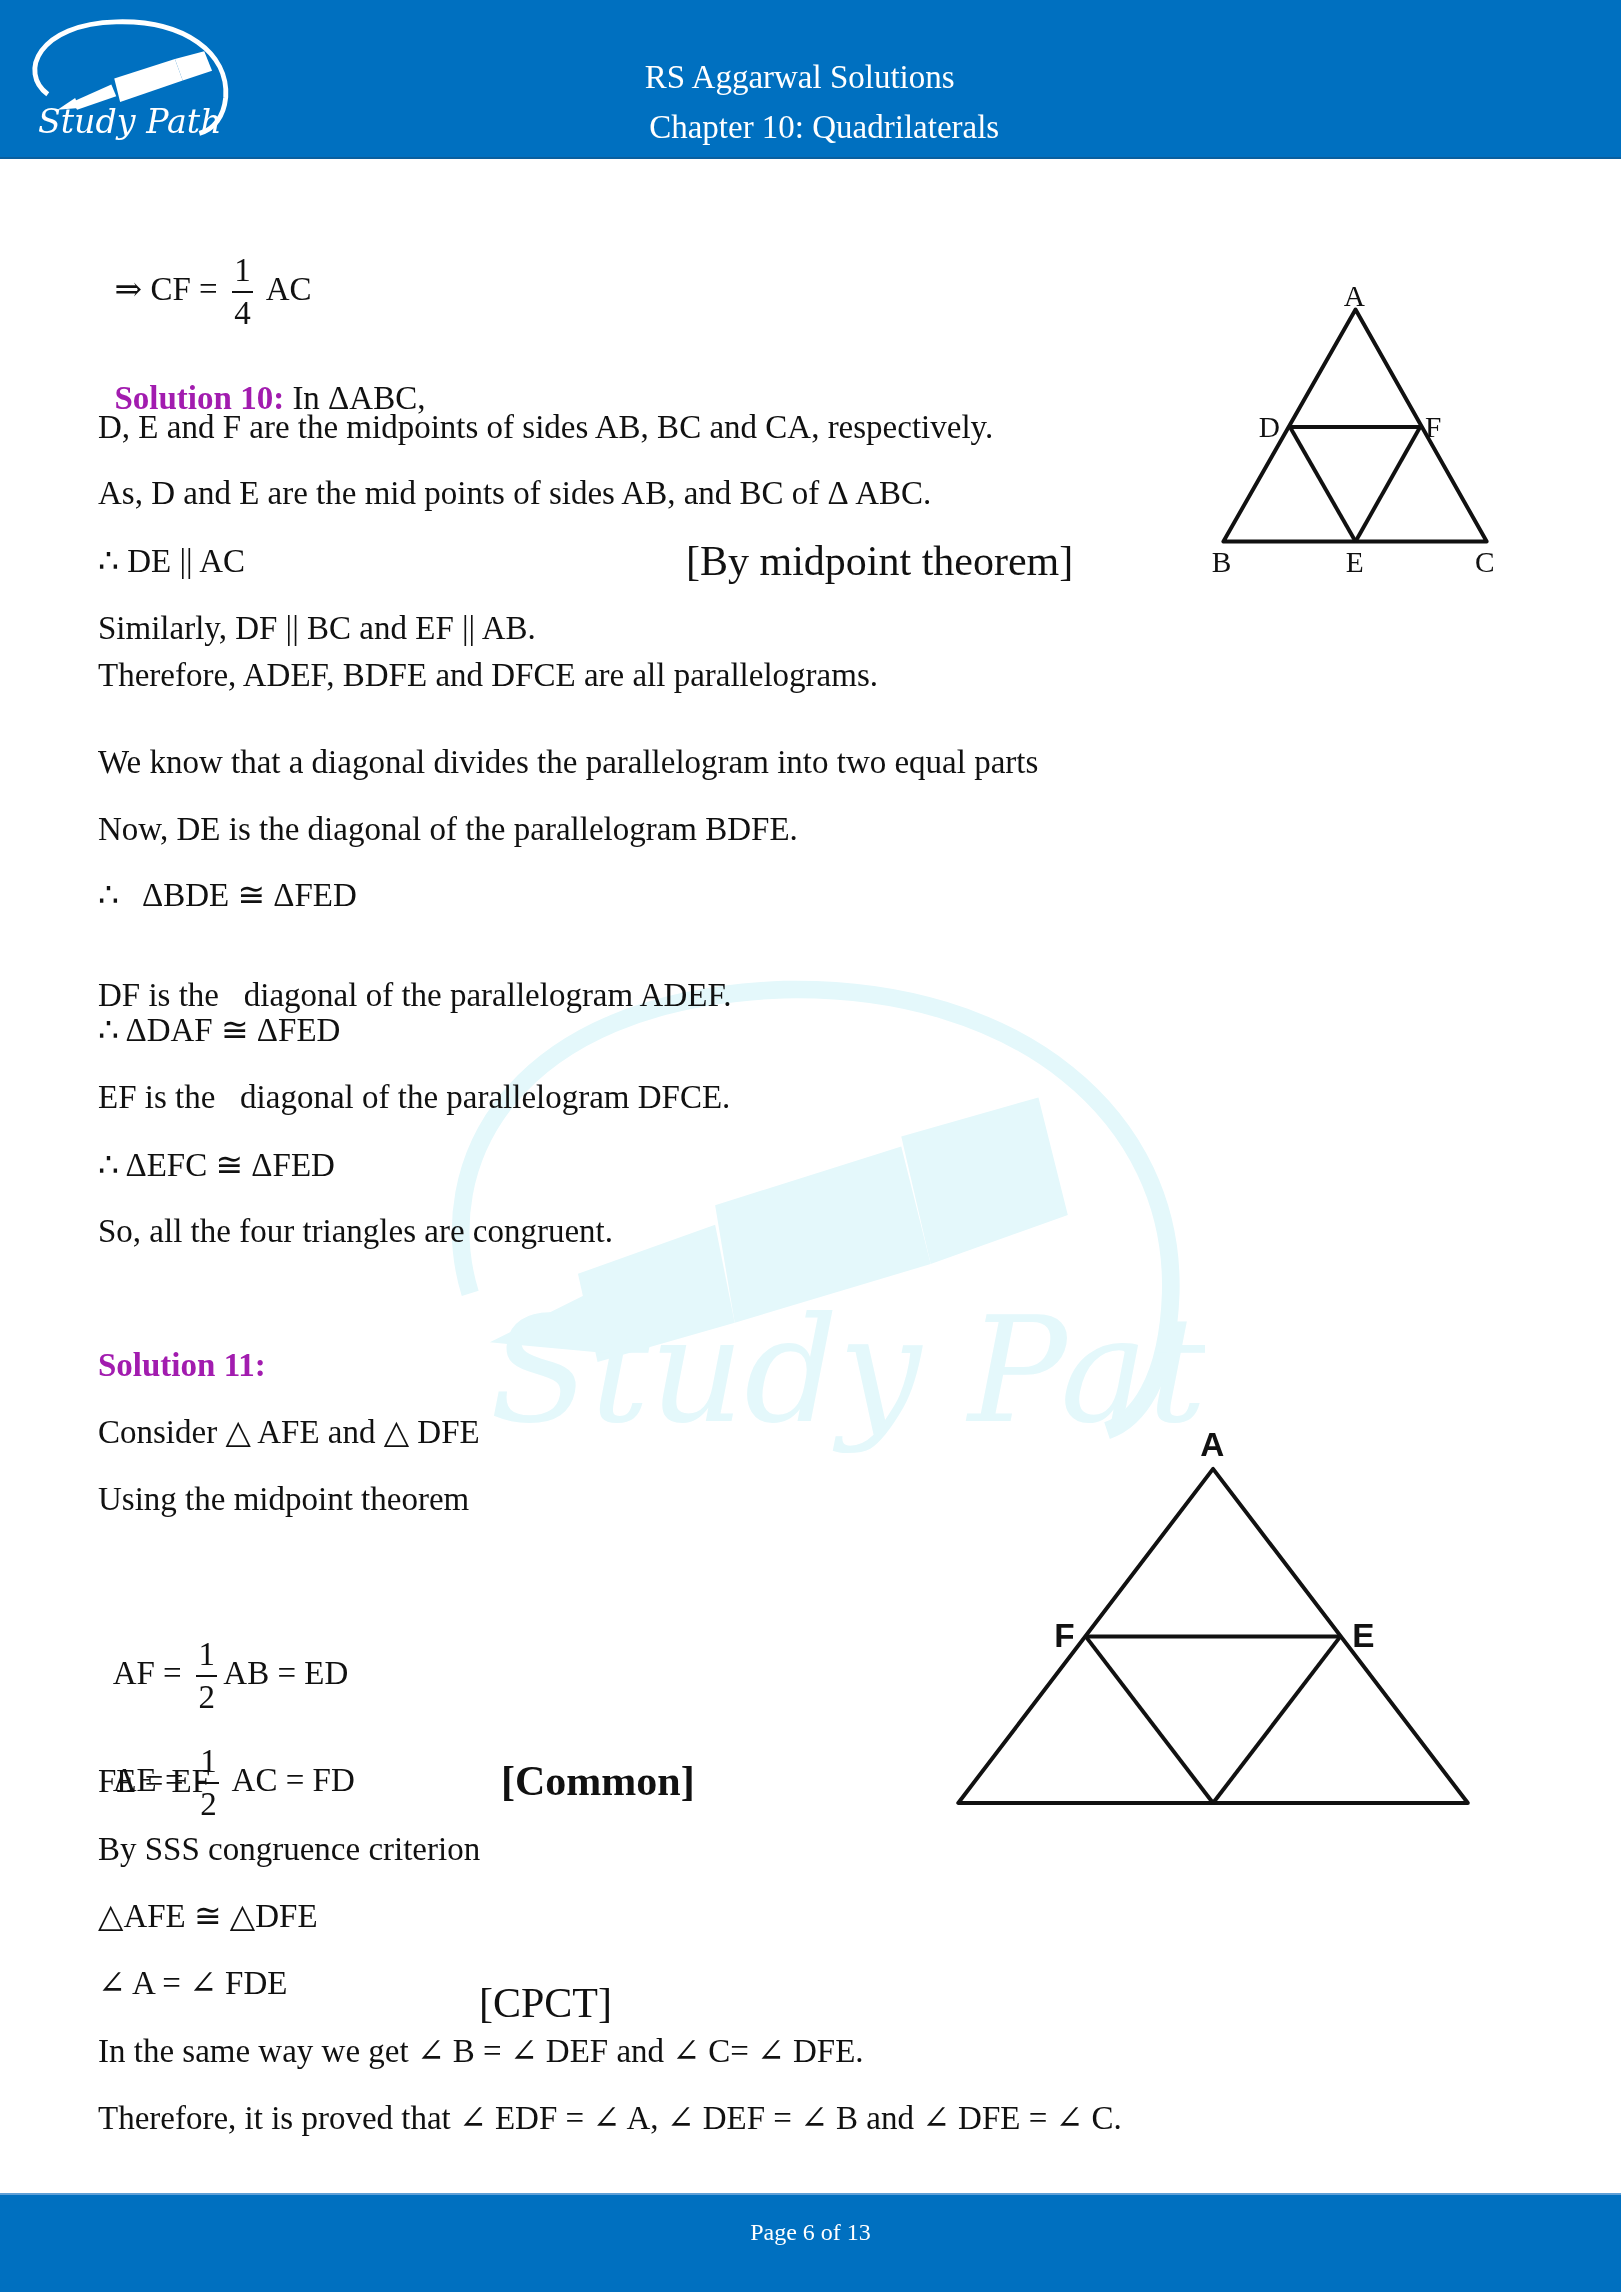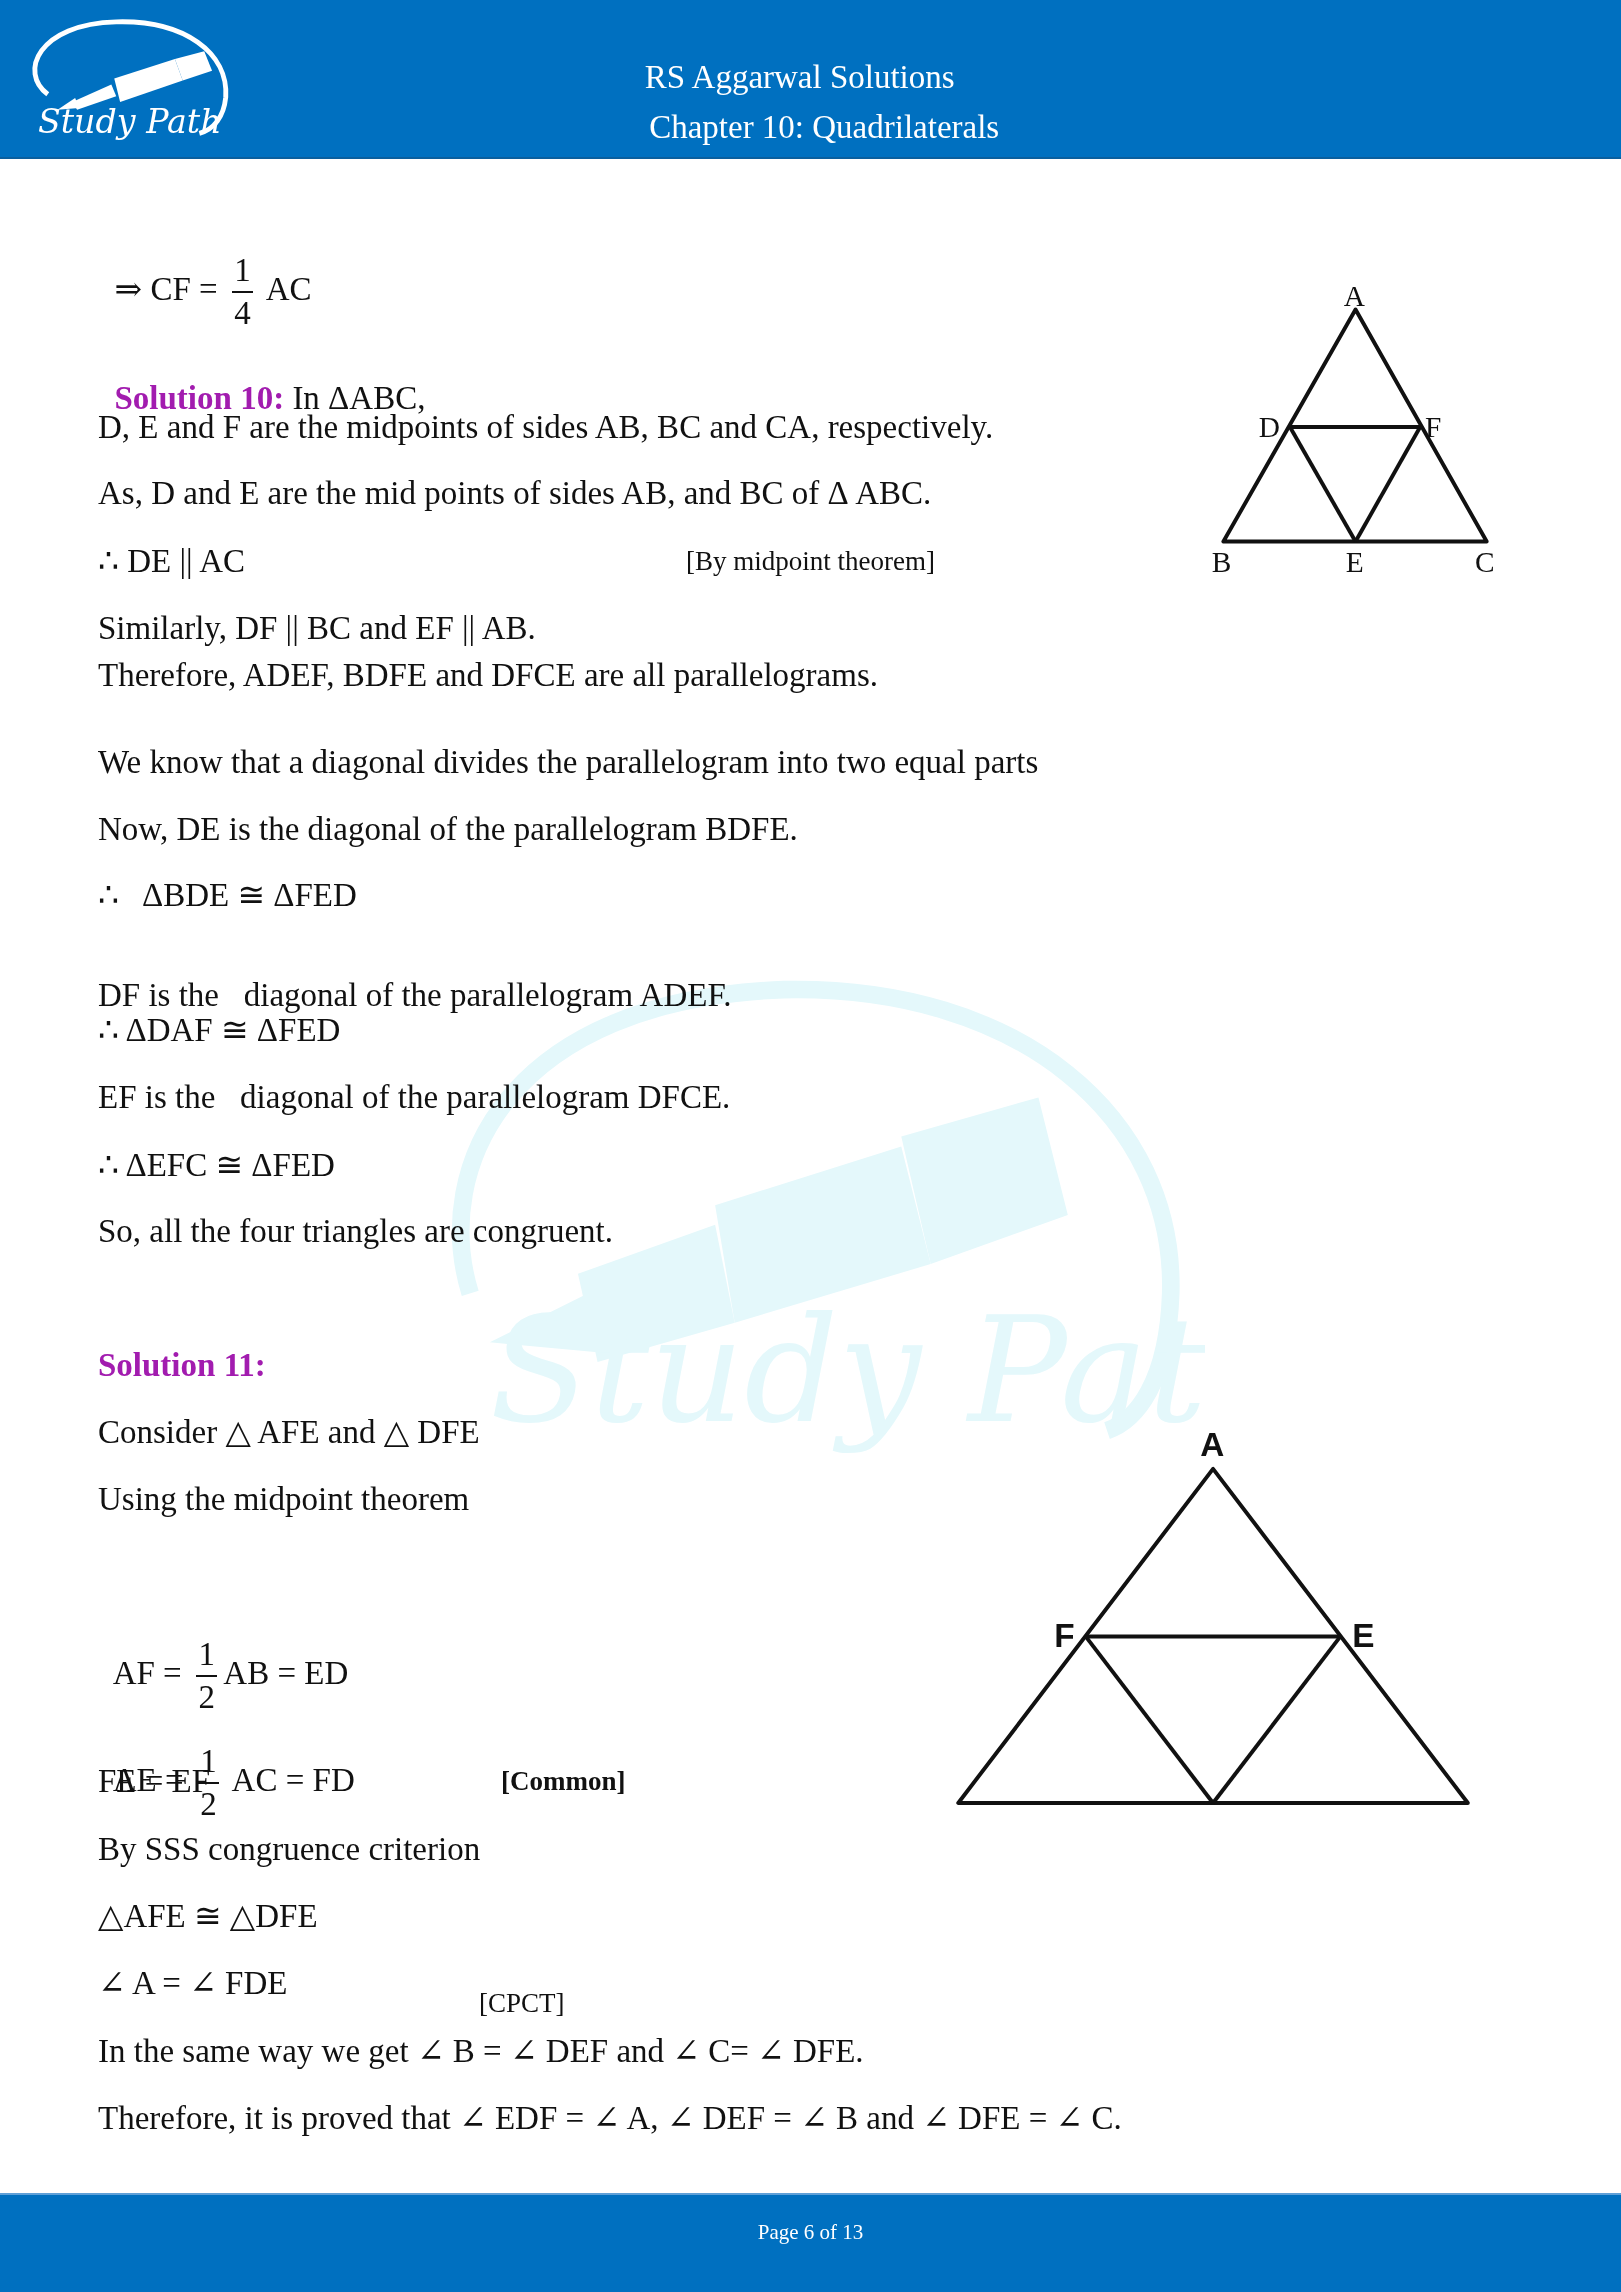--- a/index.html
+++ b/index.html
@@ -18,31 +18,31 @@
   .header .h1 { top: 11.8px; left: 0; }
   .header .h2 { top: 58px; left: -10.8px; }
   .header .h3 { top: 108px; left: 13.7px; }
 
   .footer {
     position: absolute; left: 0; top: 2193px; width: 1621px; height: 100px;
     background: #0070c0; border-top: 2.9px solid #5fa0d8;
   }
   .footer .pg {
     position: absolute; left: 0; top: 17.6px; width: 1621px; text-align: center;
-    color: #ffffff; font-size: 21px; line-height: 39px;
+    color: #ffffff; font-size: 24px; line-height: 39px;
   }
 
   .watermark { position: absolute; left: 431px; top: 970px; width: 774px; height: 490px; pointer-events: none; }
 
   .line {
     position: absolute; left: 98px; white-space: pre;
     font-size: 33px; line-height: 39px; color: #111;
   }
   .sol-head { color: #a21caf; font-weight: bold; }
-  .note { position: absolute; white-space: pre; font-size: 27px; line-height: 39px; color: #111; }
+  .note { position: absolute; white-space: pre; font-size: 42px; line-height: 39px; color: #111; }
 
   .frac { display: inline-block; vertical-align: middle; text-align: center; margin: 0 5.9px; }
   .frac .num, .frac .den { display: block; font-size: 33px; line-height: 37px; }
   .frac .bar { display: block; height: 2px; background: #111; margin: 2px 0; min-width: 21.6px; }
 
   .diagram { position: absolute; }
   .diag-label { font-family: "Liberation Serif", serif; font-size: 30px; fill: #111; }
   .diag-label-b { font-family: "Liberation Sans", sans-serif; font-weight: bold; font-size: 34px; fill: #111; }
 </style>
 </head>

